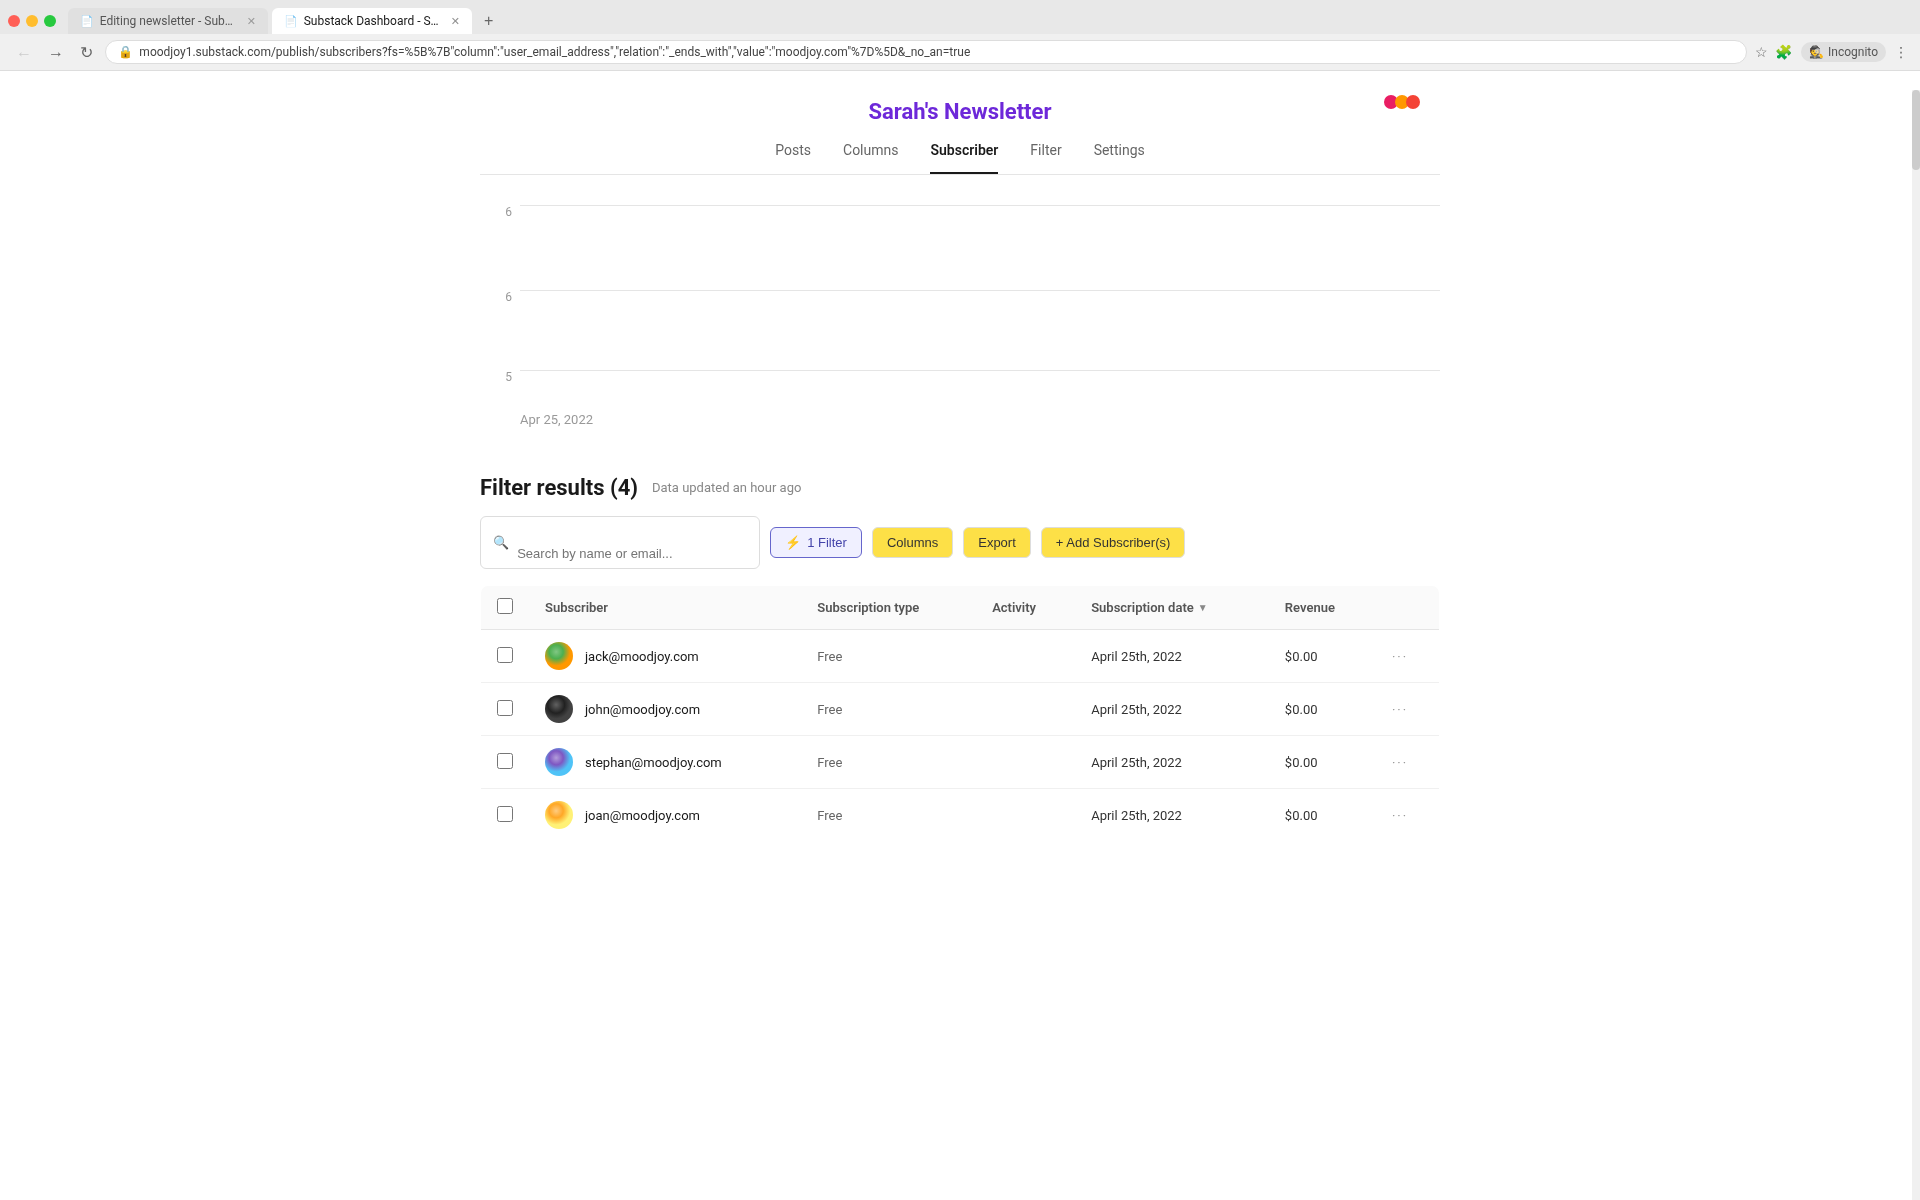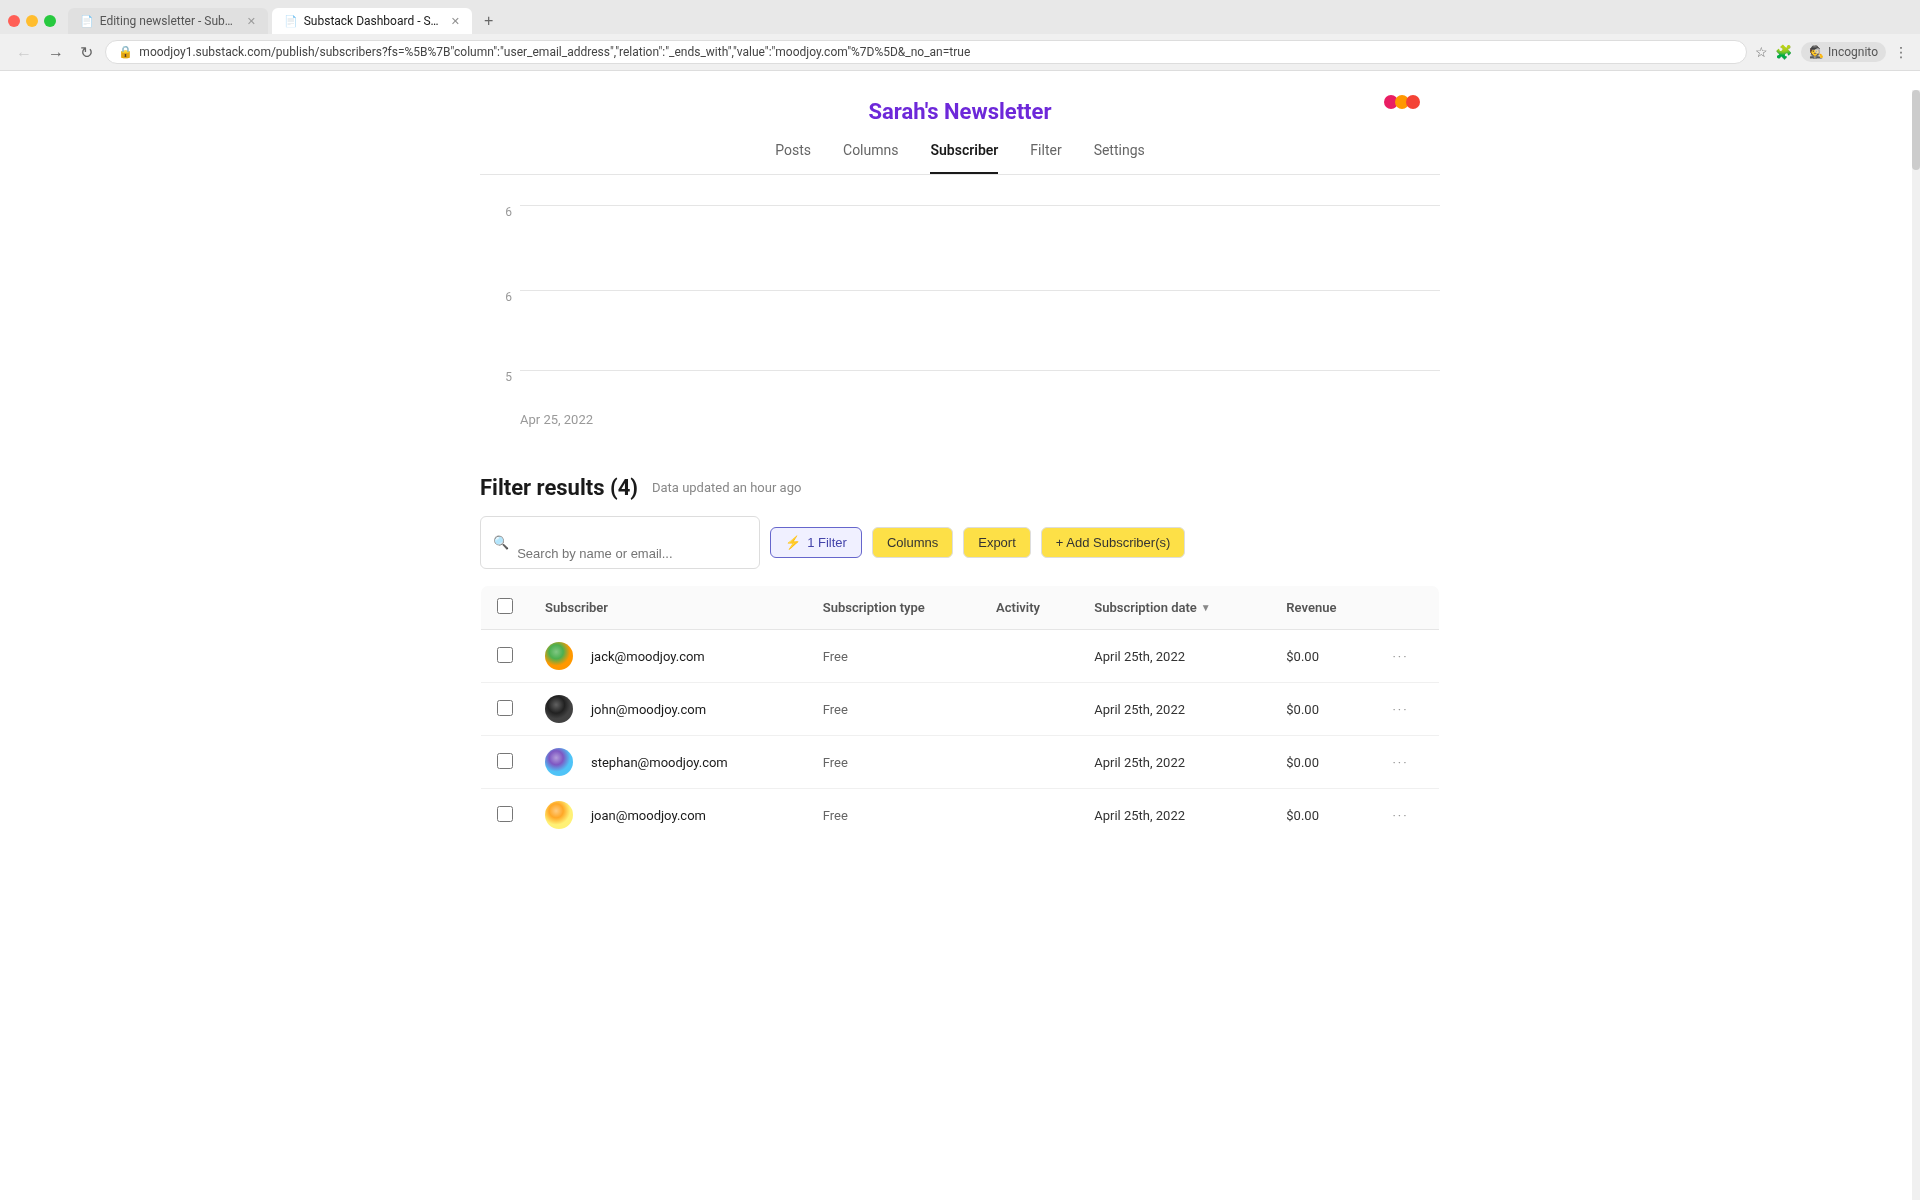--- a/index.html
+++ b/index.html
@@ -240,21 +240,21 @@
     }
     .subscribers-table td {
       padding: 12px 16px;
       border-bottom: 1px solid #f0f0f0;
       font-size: 13px;
     }
     .subscribers-table tr:last-child td {
       border-bottom: none;
     }
     .subscriber-cell {
-      display: flex; align-items: center; gap: 18px;
+      display: flex; align-items: center; gap: 12px;
     }
     .sub-email { color: #1a1a1a; }
     .sub-type { color: #666; }
     .sub-date { color: #333; }
     .sub-revenue { color: #333; }
     .action-dots { color: #999; cursor: pointer; letter-spacing: 2px; }
 
     .th-sort { display: flex; align-items: center; gap: 4px; }
     .sort-arrow { font-size: 10px; color: #888; }
 

